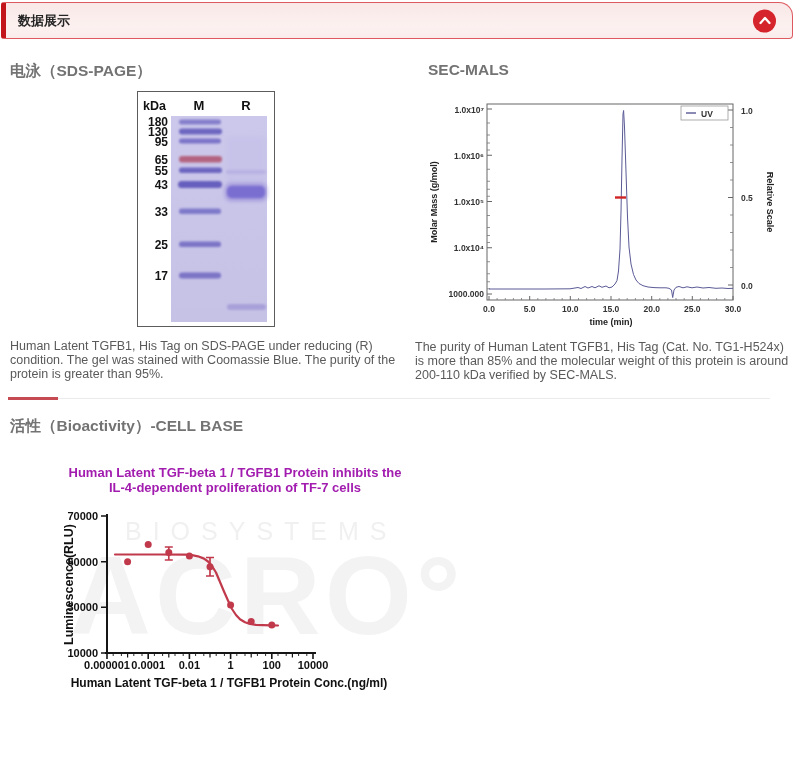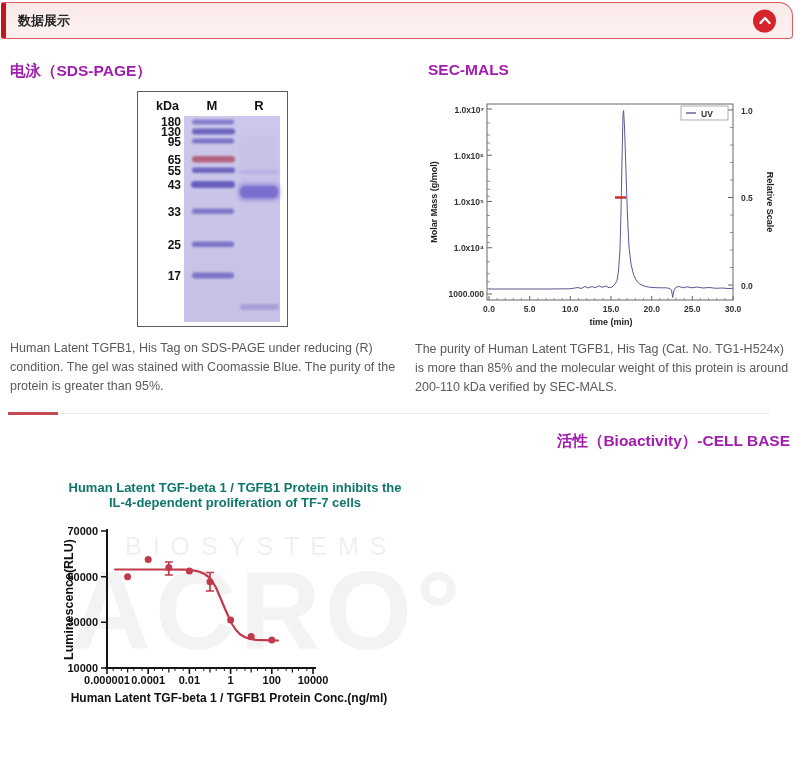--- a/index.html
+++ b/index.html
@@ -18,39 +18,39 @@
   .collapse-btn{
     position:absolute;right:16px;top:50%;transform:translateY(-50%);
     width:23px;height:23px;border-radius:50%;background:#d5242c;
     display:flex;align-items:center;justify-content:center;cursor:pointer;
   }
   
   .content{position:absolute;top:40px;left:0;right:0;}
   .row{display:flex;padding:0 10px;}
   .col-left{width:390px;flex:none;}
   .col-right{flex:1;min-width:0;}
-  .section-title{font-size:15.5px;font-weight:bold;color:#a21caf;margin:21px 0 0 0;}
+  .section-title{font-size:15.5px;font-weight:bold;color:#737373;margin:21px 0 0 0;}
   .col-right .section-title{margin-left:28px;}
-  .caption{font-size:12.5px;color:#5a5a5a;line-height:19px;margin:12px 0 0 0;}
+  .caption{font-size:12.5px;color:#5a5a5a;line-height:14px;margin:12px 0 0 0;}
   .col-left .caption{width:386px;}
   .col-right .caption{width:380px;margin-left:15px;margin-top:13px;}
   
-  .gel-figure{margin:9px 0 0 127px;width:136px;border:1px solid #5c5c5c;background:#fff;padding-left:13px;}
+  .gel-figure{margin:9px 0 0 127px;width:136px;border:1px solid #5c5c5c;background:#fff;}
   .gel-figure svg{display:block;}
   
   .sec-chart{margin-top:18px;}
   .sec-chart svg{display:block;}
   
   .divider{position:relative;margin:16px 30px 0 8px;border-top:1px solid #ebebeb;height:0;}
   .divider .red-dash{position:absolute;left:0;top:-2px;width:50px;height:3px;background:#c64a52;}
   
   .bio-section{padding:0 10px;}
-  .bio-section .section-title{margin-top:17px;text-align:right;}
+  .bio-section .section-title{margin-top:17px;}
   .bio-chart-wrap{position:relative;width:470px;}
-  .bio-chart-title{margin-top:28px;width:450px;text-align:center;font-size:13px;font-weight:bold;color:#0f766e;line-height:15px;}
+  .bio-chart-title{margin-top:28px;width:450px;text-align:center;font-size:13px;font-weight:bold;color:#a21caf;line-height:15px;}
   .bio-chart-wrap svg{display:block;margin:8px 0 0 50px;position:relative;z-index:1;}
   .watermark{position:absolute;left:60px;top:52px;z-index:0;pointer-events:none;user-select:none;}
   .wm-line1{font-size:25px;font-weight:normal;letter-spacing:11px;color:rgba(110,110,120,0.10);margin-left:55px;}
   .wm-line2{font-size:112px;font-weight:bold;letter-spacing:4px;color:rgba(120,120,132,0.09);line-height:100px;}
   .bio-caption{font-size:12.5px;color:#5a5a5a;line-height:17.5px;margin:8px 0 0 0;width:392px;}
   
   svg text{font-family:"Liberation Sans", sans-serif;}
   .t-bold{font-weight:bold;}
 </style>
 </head>

